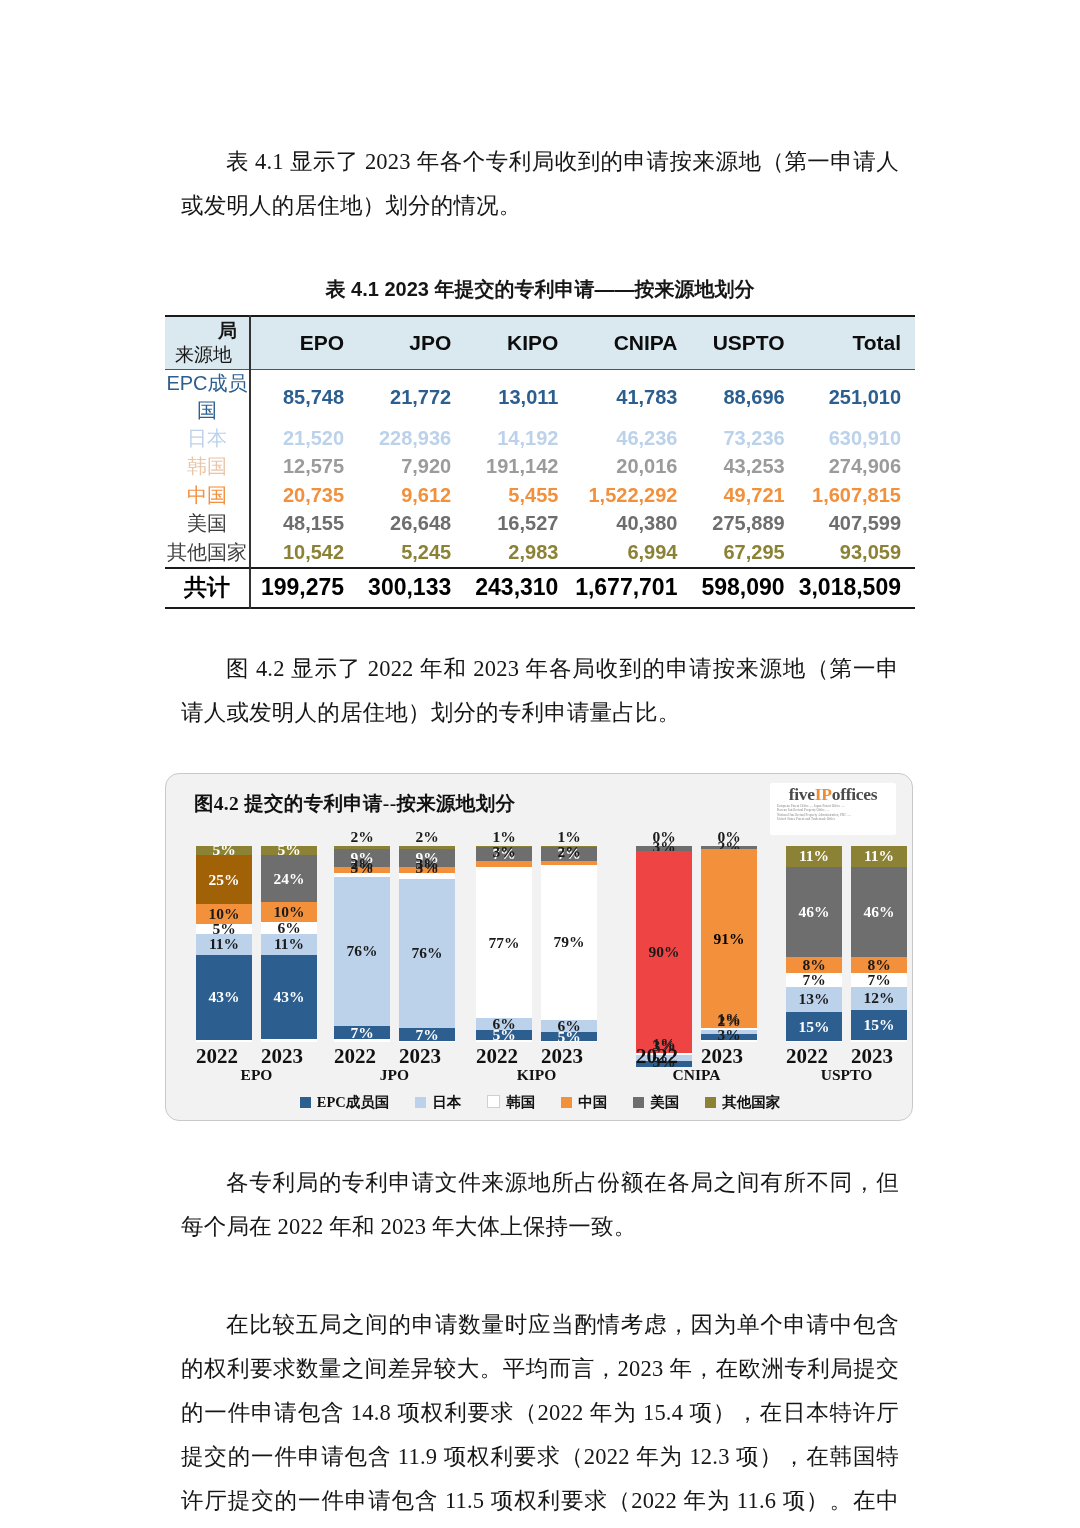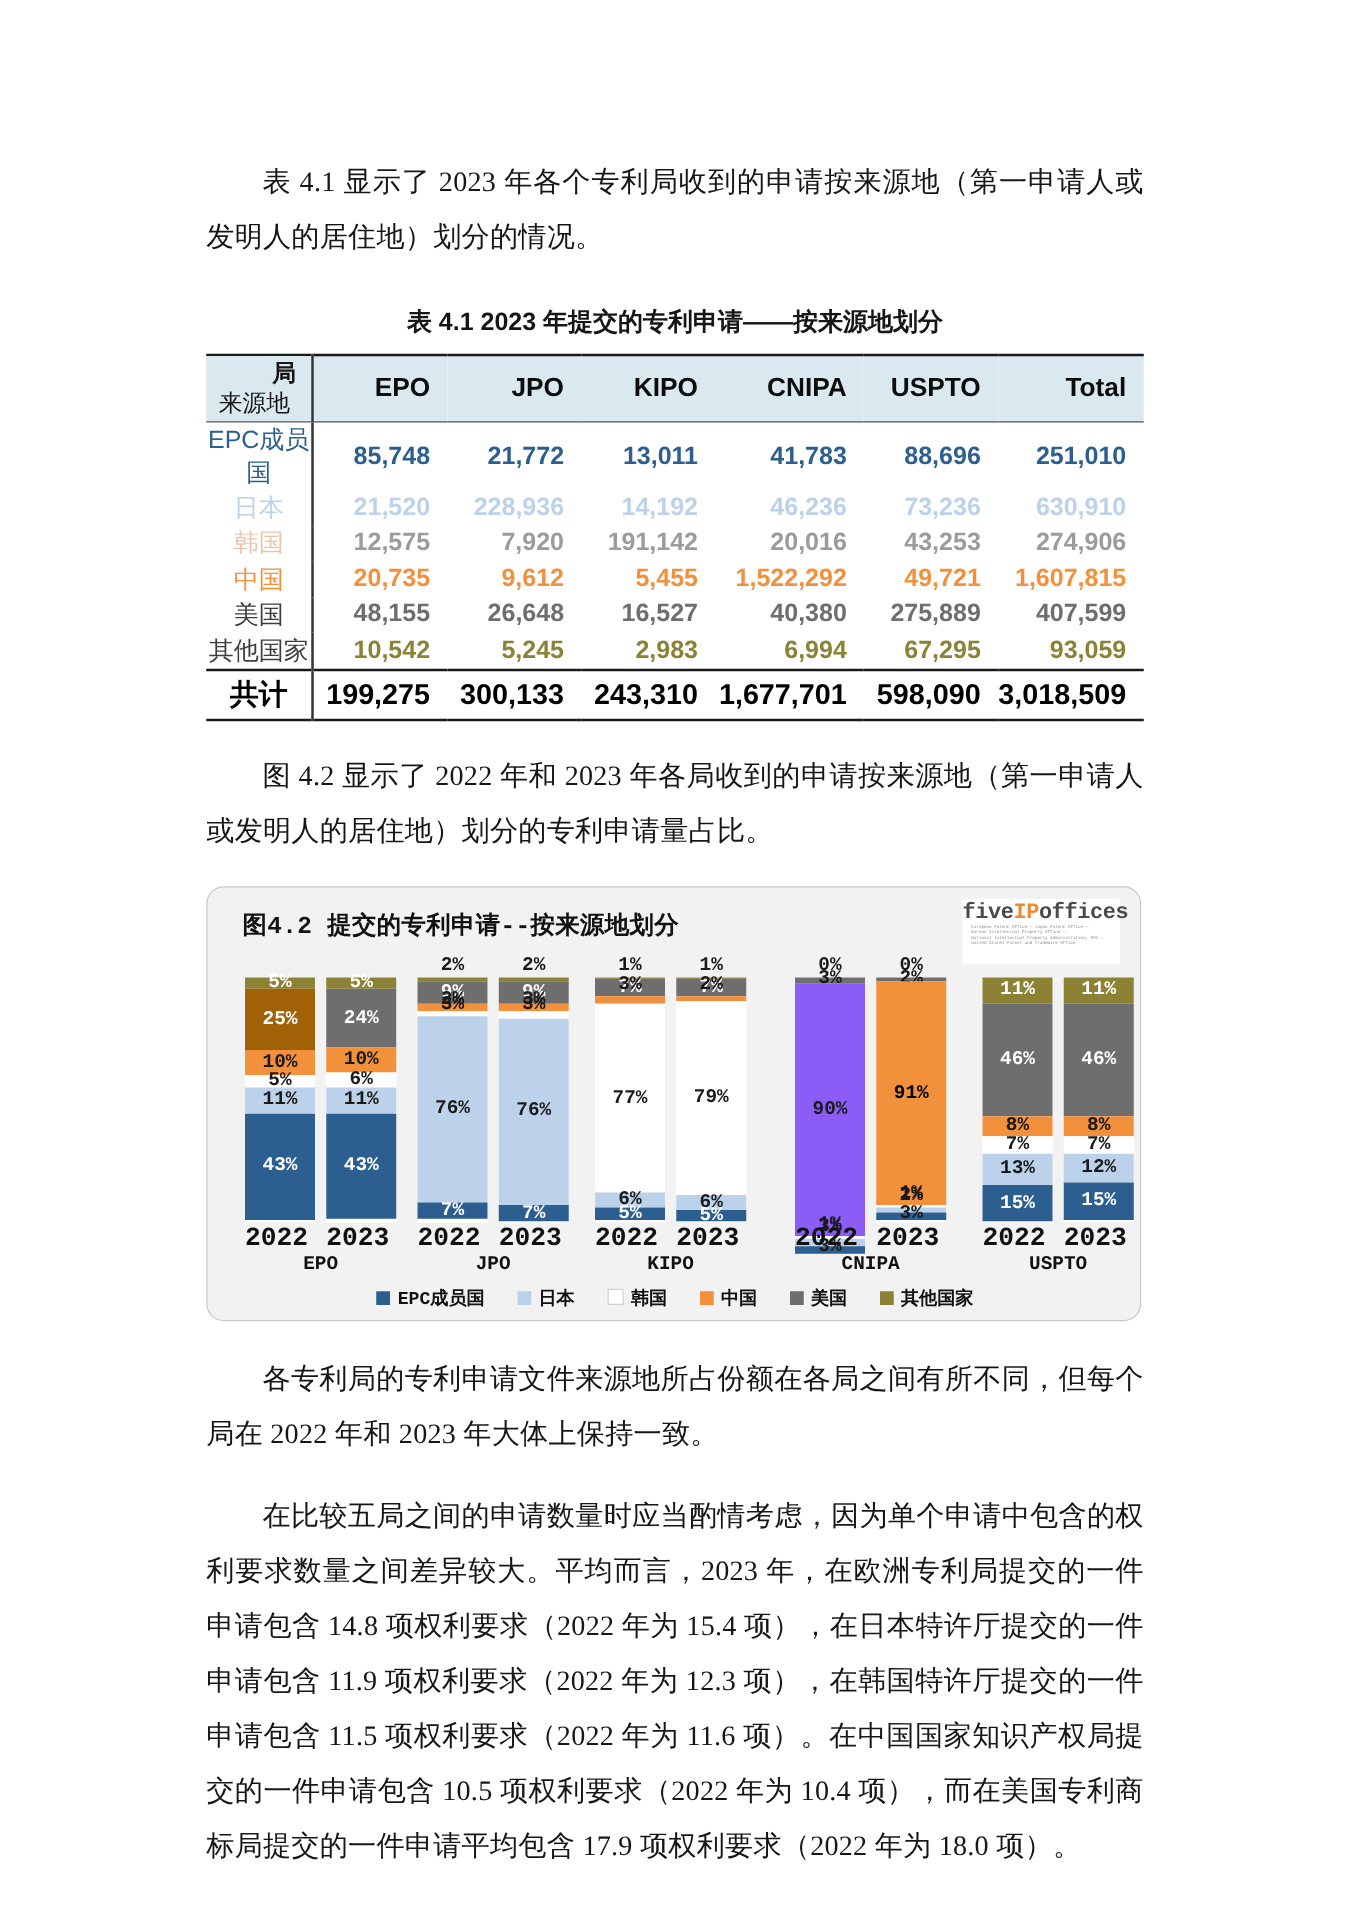--- a/index.html
+++ b/index.html
@@ -5,21 +5,21 @@
   html,body{margin:0;padding:0;}
   body{
     width:1080px;height:1528px;background:#ffffff;
     font-family:"Liberation Serif","DejaVu Serif",serif;
     color:#161616;position:relative;overflow:hidden;
   }
   .page{position:absolute;left:0;top:0;width:1080px;height:1528px;}
   .content{position:absolute;left:165px;top:0;width:750px;}
 
   p.body-par{
-    font-size:22.5px;line-height:44px;margin:0;
+    font-size:22.5px;line-height:44px;margin:16px;
     text-align:justify;text-justify:inter-ideograph;
     text-indent:2em;letter-spacing:0.2px;
   }
 
   .tbl-caption{
     text-align:center;font-weight:bold;font-size:20px;
     font-family:"Liberation Sans","DejaVu Sans",sans-serif;
     margin:0;
   }
 
@@ -45,21 +45,21 @@
   .t41 tr.total td{
     font-size:23px;font-weight:bold;height:38px;border-top:2px solid #1a1a1a;
     color:#000;
   }
   .t41 tr.total td.rowlabel{font-weight:bold;}
 
   
   .fig-box{
     width:748px;height:348px;border:1.5px solid #c9c9c9;border-radius:14px;
     background:#f2f2f2;position:relative;box-sizing:border-box;
-    font-family:Liberation Mono, monospace;
+    font-family:Liberation Serif, serif;
     padding-left:44px;
   }
   .fig-title{
     position:absolute;left:28px;top:16px;font-size:19.5px;font-weight:bold;color:#111;
     letter-spacing:0.3px;
   }
   .logo{
     position:absolute;right:16px;top:9px;width:126px;height:52px;background:#fff;
     border-radius:2px;padding:2px 0 0 0;box-sizing:border-box;text-align:center;
   }
@@ -349,21 +349,21 @@
           </div>
           <div class="grp" style="left: 470px; width: 121px;">
             <div class="bars">
               <div class="bar" style="left: 0px;">
                 <div class="seg" style="height: 0px; background: rgb(140, 130, 54);">
                   <span class="seg-lab" style="color: rgb(26, 26, 26); top: -17px;">0%</span>
                 </div>
                 <div class="seg" style="height: 5.88px; background: rgb(110, 110, 110);">
                   <span class="seg-lab lab-in" style="color: rgb(26, 26, 26); top: -7px; transform: none;">3%</span>
                 </div>
-                <div class="seg" style="height: 202px; background: #8b5cf6;">
+                <div class="seg" style="height: 202px; background: #ef4444;">
                   <span class="seg-lab lab-in" style="color: rgb(26, 26, 26);">90%</span>
                 </div>
                 <div class="seg" style="height: 1.96px; background: rgb(255, 255, 255);">
                   <span class="seg-lab" style="color: rgb(26, 26, 26); top: -17px;">1%</span>
                 </div>
                 <div class="seg" style="height: 5.88px; background: rgb(188, 210, 234);">
                   <span class="seg-lab" style="color: rgb(26, 26, 26); top: -17px;">3%</span>
                 </div>
                 <div class="seg" style="height: 5.88px; background: rgb(44, 95, 143);">
                   <span class="seg-lab lab-in" style="color: rgb(26, 26, 26); top: -7px; transform: none;">3%</span>

